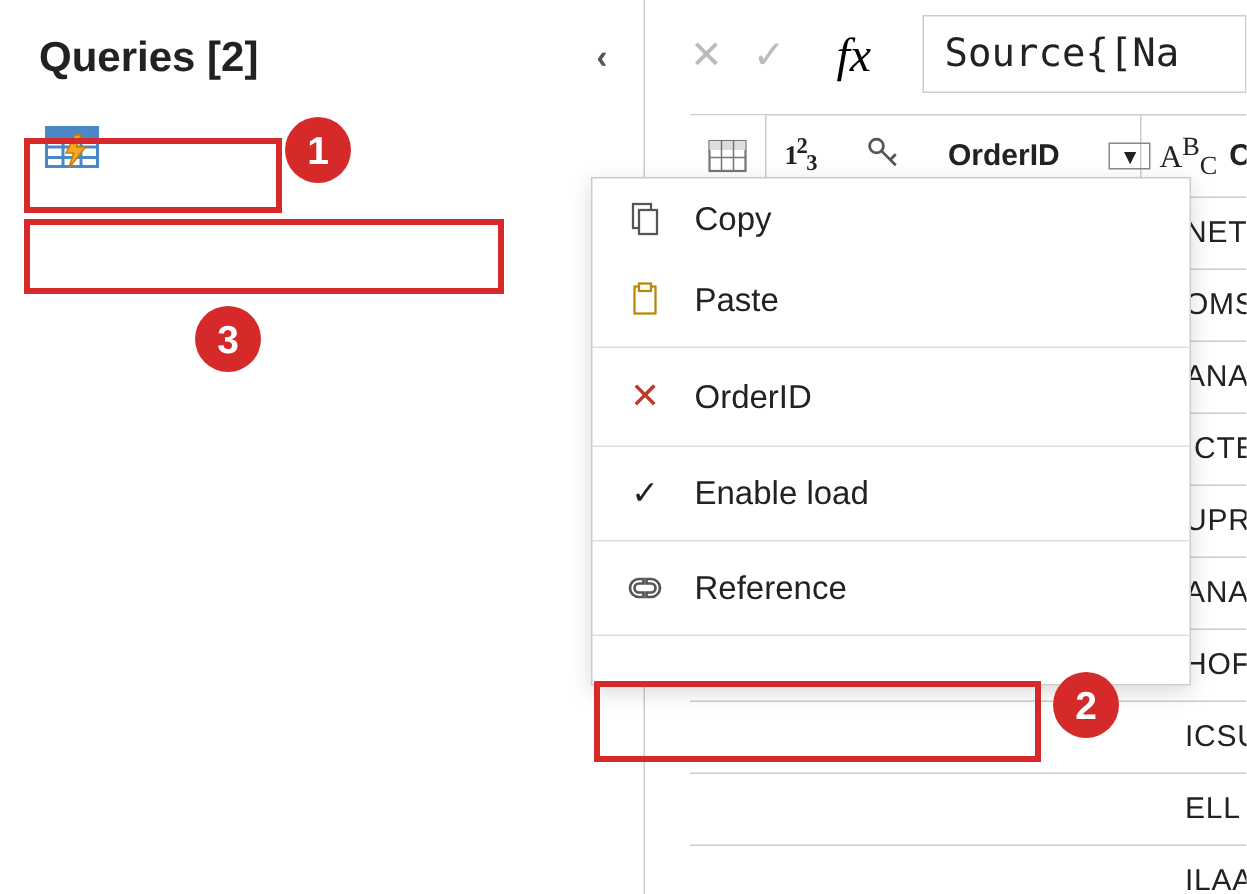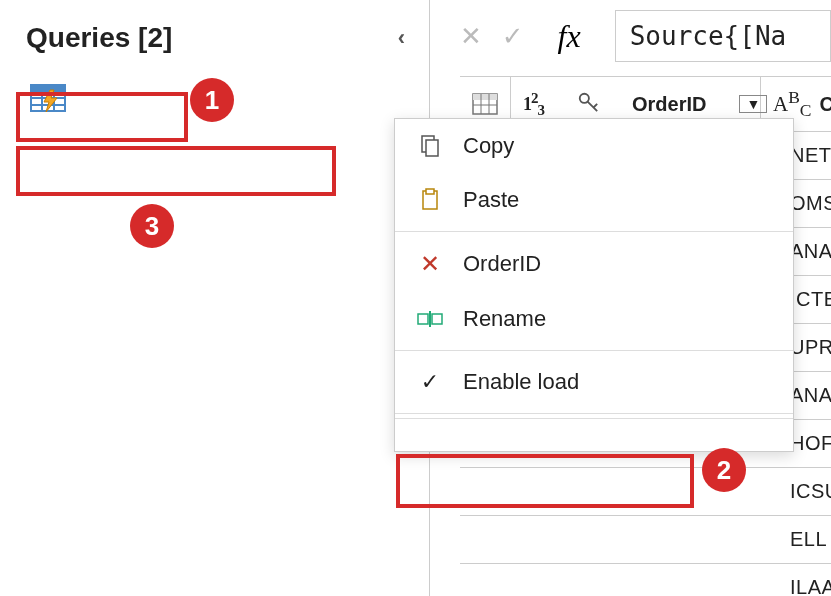--- a/index.html
+++ b/index.html
@@ -232,36 +232,35 @@
           <rect x="8" y="1" width="8" height="5" fill="#fff" stroke="#b8860b" stroke-width="1.5"></rect>
         </svg>
     </span>
     <span>Paste</span>
   </div>
   <div class="ctx-sep"></div>
   <div class="ctx-item">
     <span class="ic" style="color:#c0392b;font-size:24px;">✕</span>
     <span>OrderID</span>
   </div>
+  <div class="ctx-sep"></div>
+  <div class="ctx-item">
+    <span class="ic" style="font-size:22px;">✓</span>
+    <span>Enable load</span>
+  </div>
+  <div class="ctx-sep"></div>
   <div class="ctx-item">
     <span class="ic">
-      <svg width="26" height="20" viewBox="0 0 26 20">
-          <rect x="1" y="5" width="10" height="10" fill="none" stroke="#2a7" stroke-width="1.5"></rect>
-          <rect x="15" y="5" width="10" height="10" fill="none" stroke="#2a7" stroke-width="1.5"></rect>
-          <line x1="13" y1="2" x2="13" y2="18" stroke="#2a7" stroke-width="2"></line>
+      <svg width="26" height="18" viewBox="0 0 26 18">
+          <path d="M3 9a6 6 0 0 1 6-6h3v3H9a3 3 0 1 0 0 6h3v3H9a6 6 0 0 1-6-6z" fill="none" stroke="#555" stroke-width="1.8"></path>
+          <path d="M23 9a6 6 0 0 1-6 6h-3v-3h3a3 3 0 1 0 0-6h-3V3h3a6 6 0 0 1 6 6z" fill="none" stroke="#555" stroke-width="1.8"></path>
         </svg>
     </span>
-    <span>Rename</span>
-  </div>
-  <div class="ctx-sep"></div>
-  <div class="ctx-item">
-    <span class="ic" style="font-size:22px;">✓</span>
-    <span>Enable load</span>
-  </div>
-  <div class="ctx-sep"></div>
+    <span>Reference</span>
+  </div>
   <div class="ctx-sep"></div>
   <div class="ctx-item" style="opacity:0.55">
     
     
   </div>
 </div>
 
 <div class="hl" style="left:16px; top:92px; width:172px; height:50px;"></div>
 <div class="badge" style="left:190px; top:78px;">1</div>
 

